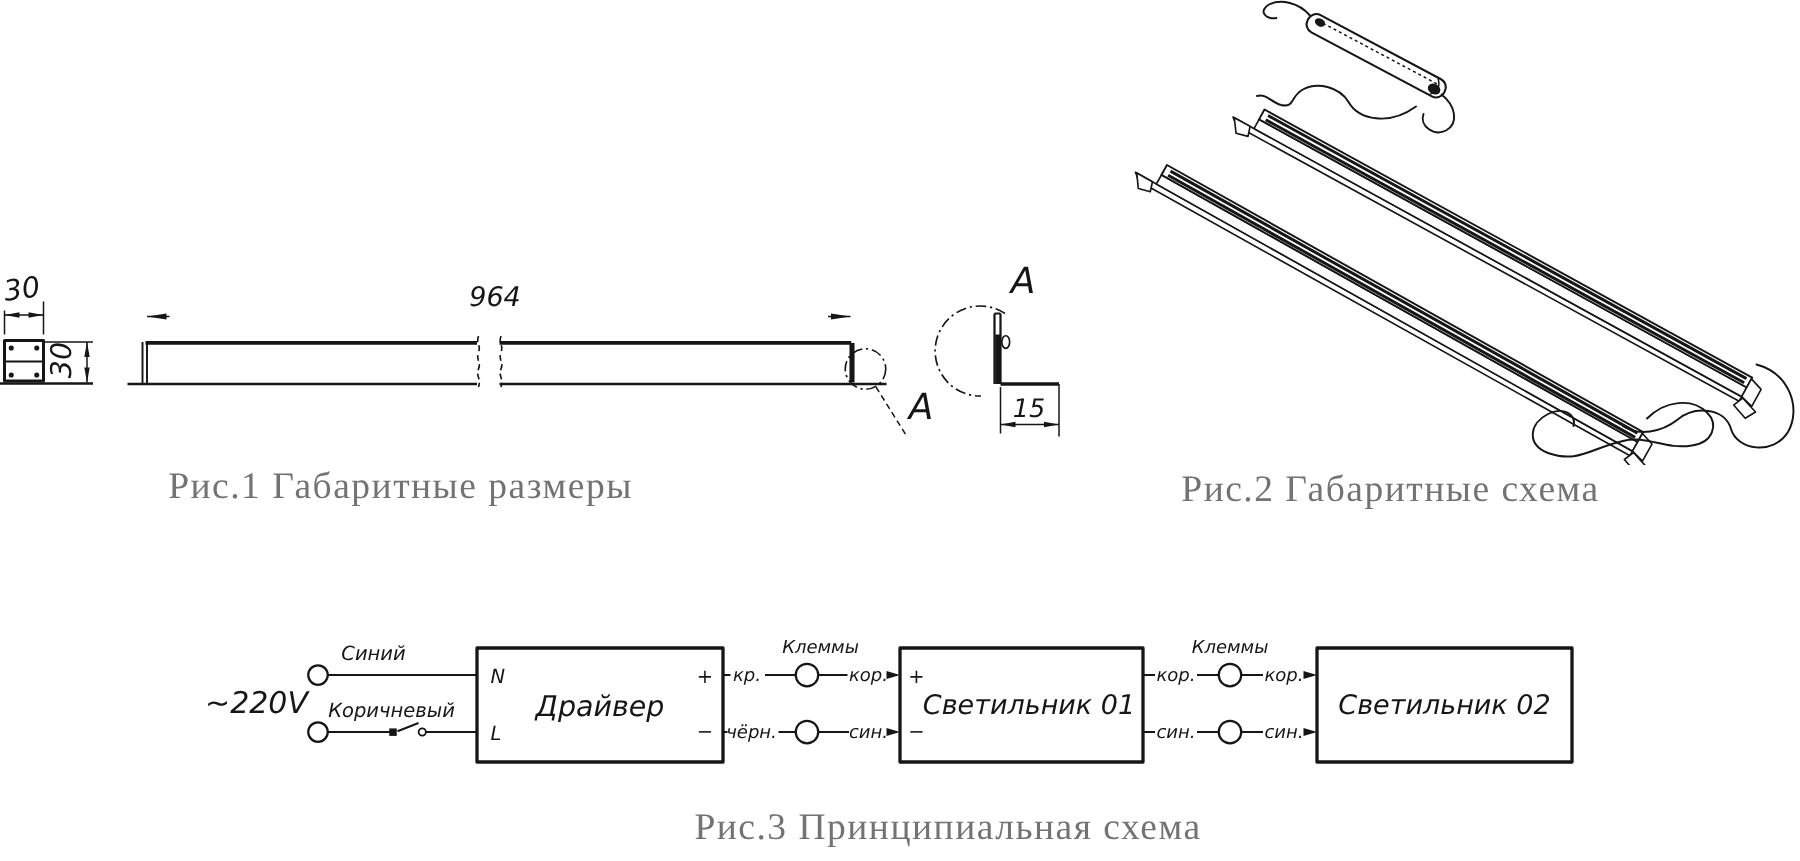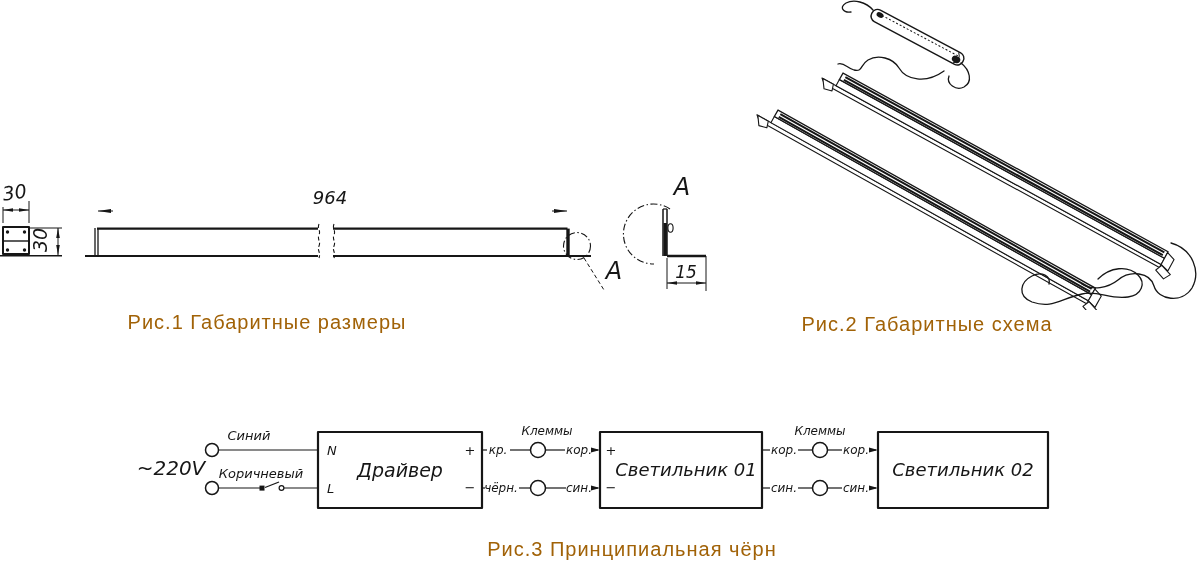--- a/index.html
+++ b/index.html
@@ -1,20 +1,20 @@
 <!DOCTYPE html>
 <html><head>
 <meta charset="utf-8">
 <style>
   html,body{margin:0;padding:0;background:#fff;}
   .page{position:relative;width:1200px;height:574px;background:#ffffff;overflow:hidden;
         font-family:"Liberation Serif",serif;}
   .fig{position:absolute;}
-  .caption{position:absolute;width:400px;text-align:center;color:#a16207;
-           font-family:Liberation Sans, sans-serif;font-size:20px;letter-spacing:1px;white-space:nowrap;}
+  .caption{position:absolute;width:400px;text-align:center;color:#737373;
+           font-family:Liberation Serif, serif;font-size:25px;letter-spacing:1px;white-space:nowrap;}
   svg{stroke-linejoin:round;}
   .ln{stroke:#161616;fill:none;}
   .fat{stroke:#161616;fill:none;}
   .fill{fill:#161616;stroke:none;}
   .white{fill:#ffffff;stroke:#161616;}
   .t-it{font-family:"DejaVu Sans",sans-serif;font-style:italic;fill:#161616;stroke:none;}
   .t-mid{text-anchor:middle;}
   .dash{stroke-dasharray:4 2.4;}
   .dashdot{stroke-dasharray:7 2.5 1.5 2.5;}
   .dot{stroke-dasharray:2 2;}
@@ -212,15 +212,15 @@
     <text class="t-it t-mid" x="690" y="22" font-size="12">Клеммы</text>
 
     <g>
       <rect class="white" x="748" y="19" width="170" height="76" stroke-width="2.2"></rect>
       <text class="t-it t-mid" x="833" y="63" font-size="18">Светильник 02</text>
     </g>
   </svg>
 
   <div class="caption" style="left:67px;top:311px;">Рис.1 Габаритные размеры</div>
   <div class="caption" style="left:727px;top:313px;">Рис.2 Габаритные схема</div>
-  <div class="caption" style="left:432px;top:538px;">Рис.3 Принципиальная чёрн</div>
+  <div class="caption" style="left:432px;top:538px;">Рис.3 Принципиальная схема</div>
 
 </div>
 
 </body></html>

